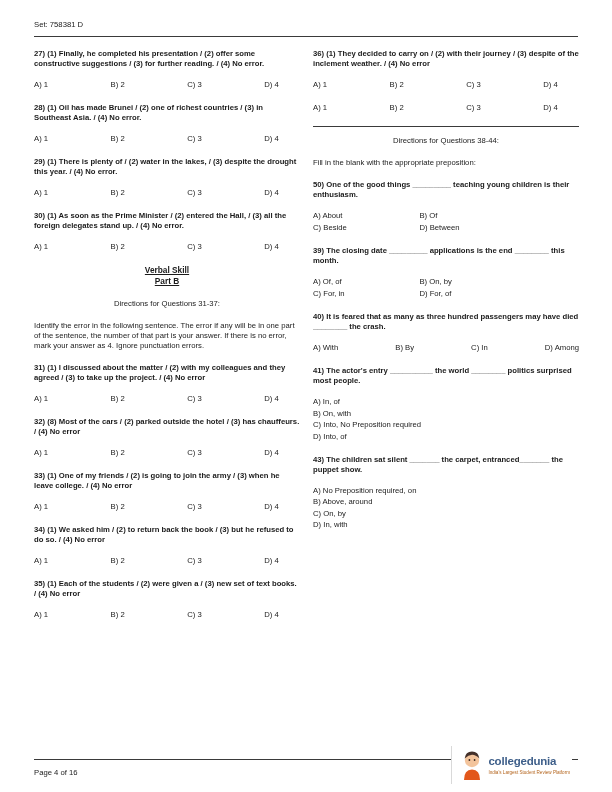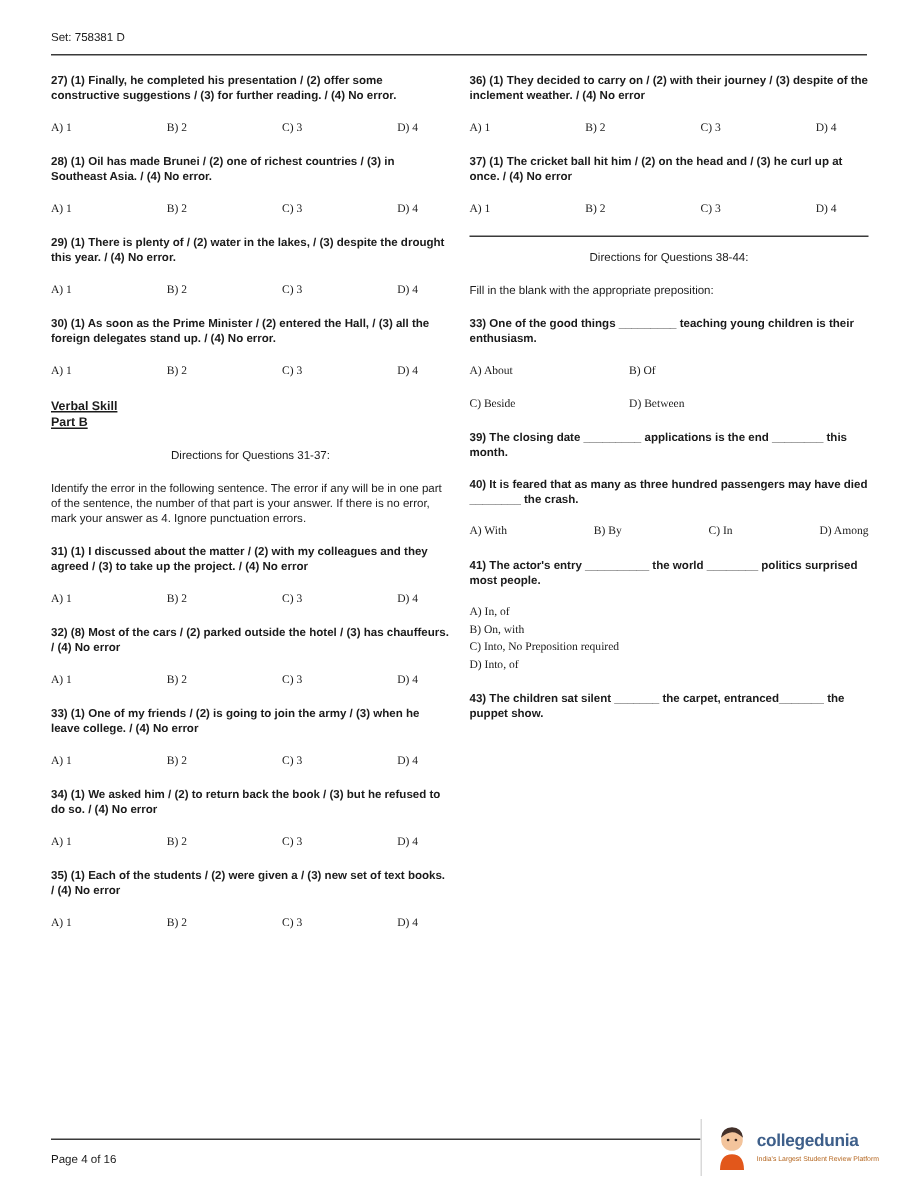--- a/index.html
+++ b/index.html
@@ -11,36 +11,36 @@
     font-size:7.7px; line-height:1.3; overflow:hidden;
     padding:20px 34px 0 34px;
   }
   .set-label { font-size:7.7px; }
   .top-rule { border:none; border-top:1px solid #3a3a3a; margin:6px 0 12px 0; }
   .columns { display:flex; gap:13px; }
   .col { width:266px; flex:0 0 266px; }
 
   .q { }
   .qt { margin-bottom:11px;font-weight:bold; }
-  .opts { margin-bottom:13px;font-family:Liberation Serif, serif; }
+  .opts { margin-bottom:13px; }
   .opts.row { display:flex; justify-content:space-between; width:92%; }
   .opts.row.full { width:100%; }
-  .opts.grid { display:grid; grid-template-columns:40% 60%; row-gap:12px; }
+  .opts.grid { display:grid; grid-template-columns:40% 60%; row-gap:2px; }
   .opts.stack div { margin-bottom:1.5px; }
 
-  .section-head { text-decoration:underline; font-weight:bold; font-size:8.3px; line-height:1.35; }
+  .section-head { text-align:center; text-decoration:underline; font-weight:bold; font-size:8.3px; line-height:1.35; }
   .head-wrap { margin:2px 0 12px 0; }
   .dir-title { margin:2px 0 12px 0;text-align:center; }
   .dir-body { margin-bottom:12px; }
   .section-rule { border:none; border-top:1px solid #3a3a3a; margin:2px 0 9px 0; }
 
   .footer-rule { position:absolute; left:34px; right:34px; bottom:32px; border:none; border-top:1px solid #3a3a3a; }
   .page-label { position:absolute; left:34px; bottom:14px; font-size:7.7px;margin-top:20px; }
 
-  .logo { position:absolute; right:24px; bottom:8px; display:flex; align-items:center; gap:5px;
+  .logo { position:absolute; right:40px; bottom:8px; display:flex; align-items:center; gap:5px;
           background:#fff; padding:3px 2px 3px 9px; border-left:1px solid #d9d9d9; }
   .logo .brand { font-size:11.5px; font-weight:bold; letter-spacing:-0.2px; }
   .logo .tagline { font-size:4.6px; margin-top:1px; }
 </style>
 </head>
 <body>
 
 <div class="page">
 
   <div class="set-label">Set: 758381 D</div>
@@ -156,45 +156,50 @@
         <p class="qt">36) (1) They decided to carry on / (2) with their journey / (3) despite of the inclement weather. / (4) No error</p>
         <div class="opts row">
           <span>A) 1</span>
           <span>B) 2</span>
           <span>C) 3</span>
           <span>D) 4</span>
         </div>
       </div>
 
       <div class="q">
-        <p class="qt">37) (1) The cricket ball hit him / (2) on the head and / (3) he curl up at once. / (4) No error</p>
         <div class="opts row">
           <span>A) 1</span>
           <span>B) 2</span>
           <span>C) 3</span>
           <span>D) 4</span>
         </div>
       </div>
 
       <hr class="section-rule">
       <p class="dir-title">Directions for Questions 38-44:</p>
       <p class="dir-body">Fill in the blank with the appropriate preposition:</p>
 
       <div class="q">
-        <p class="qt">33) One of the good things _________ teaching young children is their enthusiasm.</p>
+        <p class="qt">50) One of the good things _________ teaching young children is their enthusiasm.</p>
         <div class="opts grid">
           <span>A) About</span>
           <span>B) Of</span>
           <span>C) Beside</span>
           <span>D) Between</span>
         </div>
       </div>
 
       <div class="q">
         <p class="qt">39) The closing date _________ applications is the end ________ this month.</p>
+        <div class="opts grid">
+          <span>A) Of, of</span>
+          <span>B) On, by</span>
+          <span>C) For, in</span>
+          <span>D) For, of</span>
+        </div>
       </div>
 
       <div class="q">
         <p class="qt">40) It is feared that as many as three hundred passengers may have died ________ the crash.</p>
         <div class="opts row full">
           <span>A) With</span>
           <span>B) By</span>
           <span>C) In</span>
           <span>D) Among</span>
         </div>
@@ -206,20 +211,26 @@
           <div>A) In, of</div>
           <div>B) On, with</div>
           <div>C) Into, No Preposition required</div>
           <div>D) Into, of</div>
         </div>
       </div>
 
 
       <div class="q">
         <p class="qt">43) The children sat silent _______ the carpet, entranced_______ the puppet show.</p>
+        <div class="opts stack">
+          <div>A) No Preposition required, on</div>
+          <div>B) Above, around</div>
+          <div>C) On, by</div>
+          <div>D) In, with</div>
+        </div>
       </div>
 
 
     </div>
   </div>
 
   <hr class="footer-rule">
   <div class="page-label">Page 4 of 16</div>
 
   <div class="logo">

